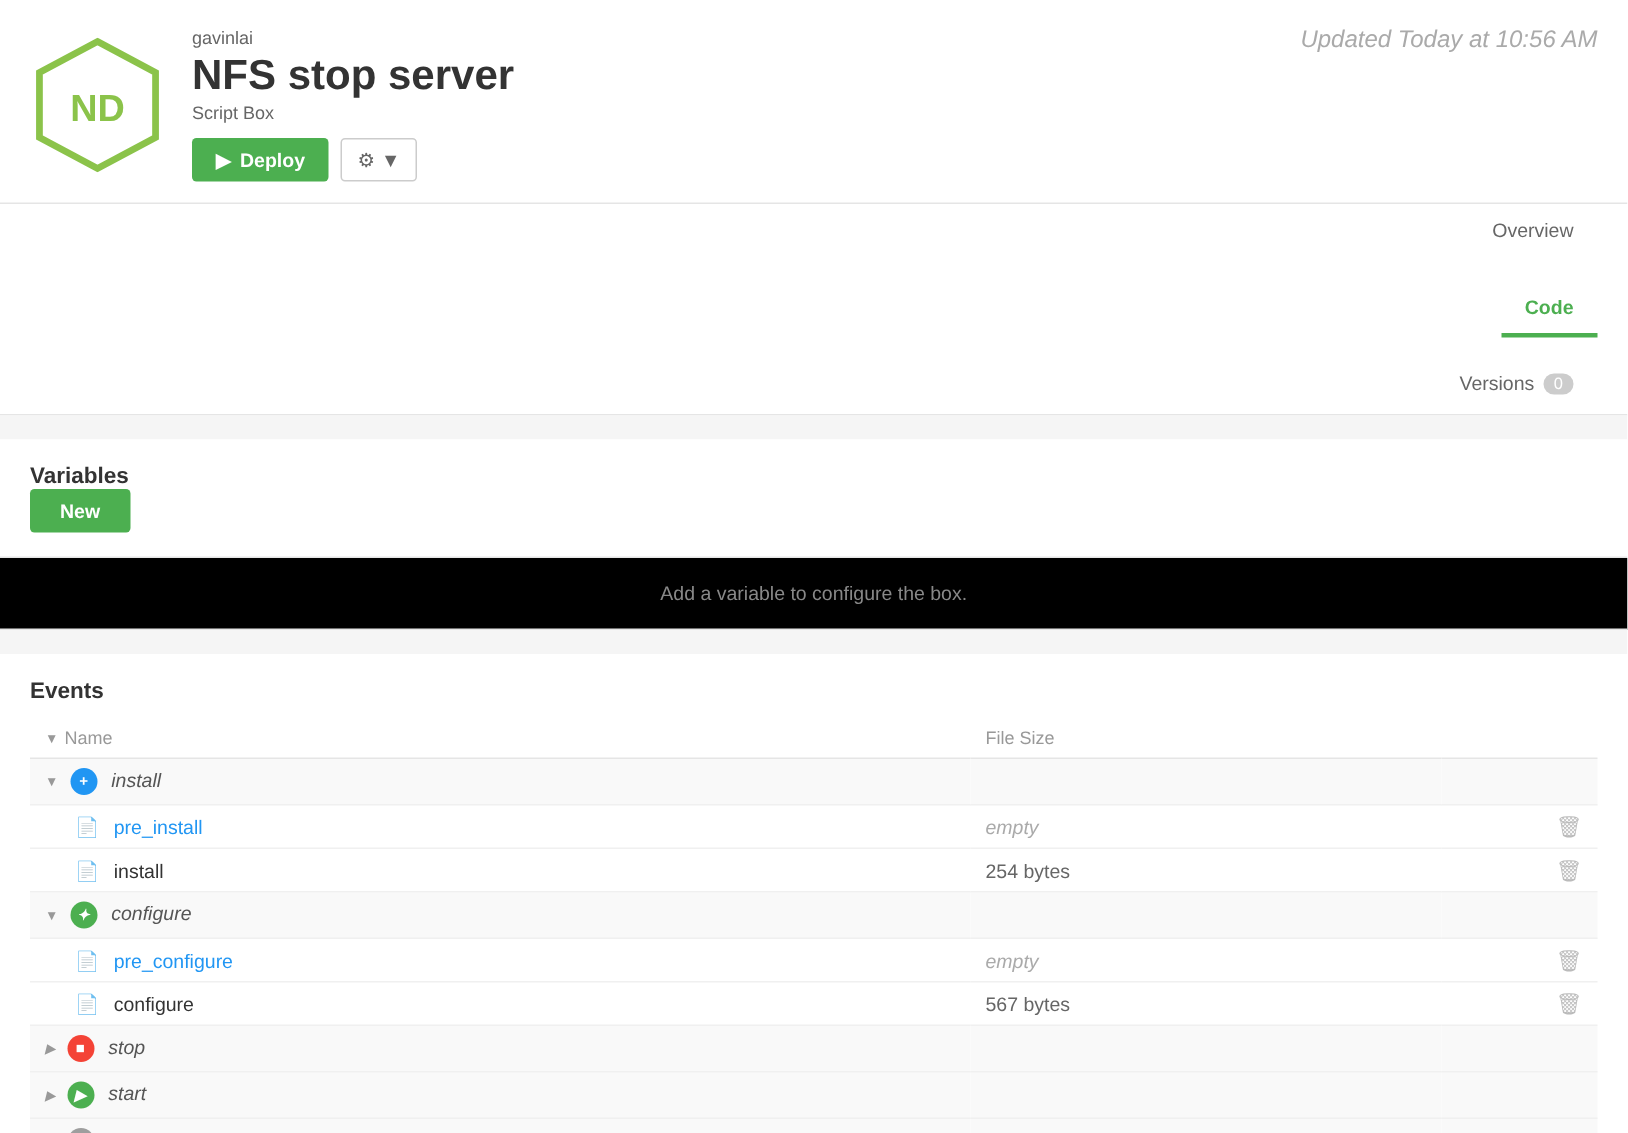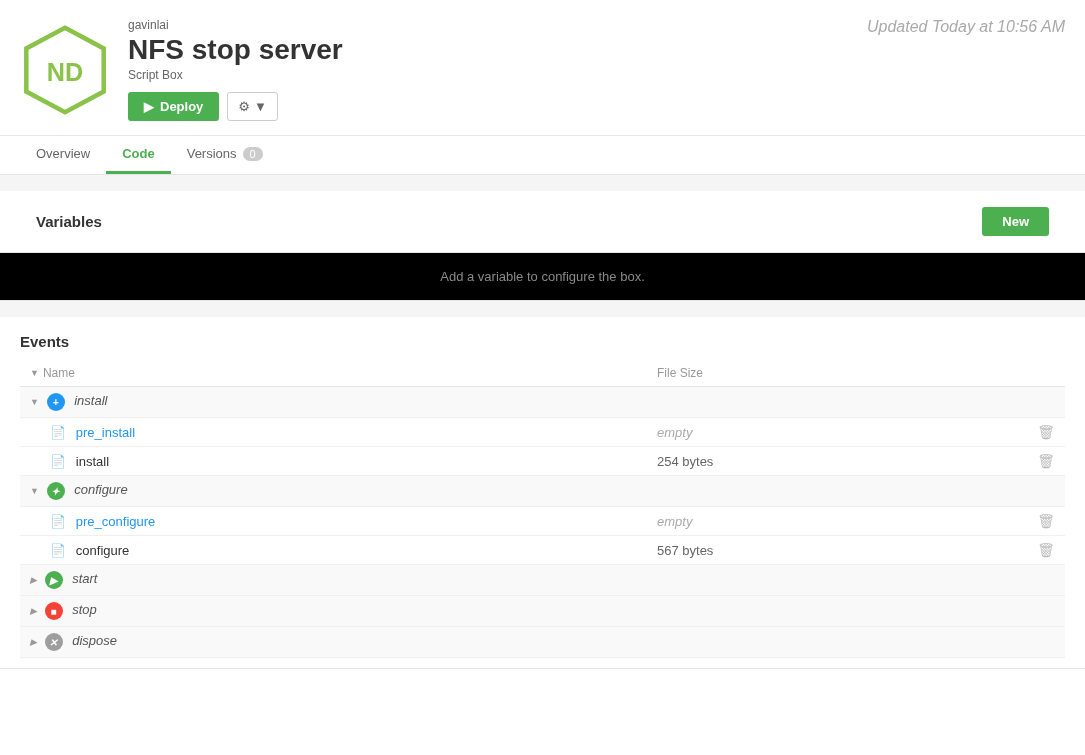--- a/index.html
+++ b/index.html
@@ -14,30 +14,30 @@
     .header-subtitle { font-size: 12px; color: #666; margin-bottom: 10px; }
     .header-actions { display: flex; align-items: center; gap: 8px; }
     .btn-deploy { background: #4caf50; color: #fff; border: none; padding: 7px 16px; border-radius: 3px; font-size: 13px; cursor: pointer; display: flex; align-items: center; gap: 6px; font-weight: bold; }
     .btn-settings { background: #fff; color: #666; border: 1px solid #ccc; padding: 6px 10px; border-radius: 3px; font-size: 13px; cursor: pointer; display: flex; align-items: center; gap: 4px; }
     .updated-text { position: absolute; top: 18px; right: 20px; font-size: 16px; color: #aaa; font-style: italic; }
 
     
     .hex-svg { width: 90px; height: 90px; }
 
     
-    .tabs { display: flex; align-items: flex-end; padding: 0 20px; border-bottom: 1px solid #e5e5e5; gap: 0; }
+    .tabs { display: flex; align-items: flex-end; padding: 0 20px; border-bottom: 1px solid #e5e5e5; gap: 13px; flex-direction: column; }
     .tab { padding: 10px 16px; font-size: 13px; color: #666; cursor: pointer; border-bottom: 3px solid transparent; text-decoration: none; display: flex; align-items: center; gap: 6px; }
     .tab.active { color: #4caf50; border-bottom: 3px solid #4caf50; font-weight: bold; }
     .tab-badge { background: #ccc; color: #fff; border-radius: 10px; padding: 1px 7px; font-size: 11px; }
 
     
     .section-bg { background: #f5f5f5; padding: 8px 0; }
 
     
-    .variables-section { background: #fff; margin: 0; padding: 16px 36px; border-bottom: 1px solid #e5e5e5; display: flex; align-items: center; justify-content: space-between; }
+    .variables-section { background: #fff; margin: 0; padding: 16px 20px; border-bottom: 1px solid #e5e5e5; display: flex; align-items: flex-start; justify-content: space-between; flex-direction: column; }
     .section-title { font-size: 15px; font-weight: bold; color: #333; }
     .btn-new { background: #4caf50; color: #fff; border: none; padding: 7px 20px; border-radius: 3px; font-size: 13px; cursor: pointer; font-weight: bold; }
     .variables-empty { background: #000000; padding: 16px; text-align: center; color: #888; border-bottom: 1px solid #e5e5e5; }
 
     
     .events-section { background: #fff; padding: 16px 20px 10px 20px; border-bottom: 1px solid #e5e5e5; }
     .events-table { width: 100%; border-collapse: collapse; margin-top: 10px; }
     .events-table th { text-align: left; font-size: 12px; color: #999; font-weight: normal; border-bottom: 1px solid #e5e5e5; padding: 6px 10px; }
     .events-table td { padding: 6px 10px; border-bottom: 1px solid #f0f0f0; font-size: 13px; vertical-align: middle; }
     .col-name { width: 60%; }
@@ -178,31 +178,31 @@
           <span>configure</span>
         </td>
         <td class="col-filesize"><span class="file-size-val">567 bytes</span></td>
         <td class="col-action">
           <span class="delete-icon">🗑</span>
         </td>
       </tr>
         <tr class="group-row">
     <td class="col-name">
       <span style="font-size:9px;color:#999;margin-right:4px;">▶</span>
+      <span style="display:inline-flex;align-items:center;justify-content:center;width:18px;height:18px;border-radius:50%;background:#f44336;color:#fff;font-size:10px;font-weight:bold;margin-right:6px;vertical-align:middle;">■</span>
+      <span class="group-label">stop</span>
+    </td>
+    <td class="col-filesize"></td>
+    <td class="col-action"></td>
+  </tr>
+        <tr class="group-row">
+    <td class="col-name">
+      <span style="font-size:9px;color:#999;margin-right:4px;">▶</span>
       <span style="display:inline-flex;align-items:center;justify-content:center;width:18px;height:18px;border-radius:50%;background:#4caf50;color:#fff;font-size:10px;font-weight:bold;margin-right:6px;vertical-align:middle;">▶</span>
       <span class="group-label">start</span>
-    </td>
-    <td class="col-filesize"></td>
-    <td class="col-action"></td>
-  </tr>
-        <tr class="group-row">
-    <td class="col-name">
-      <span style="font-size:9px;color:#999;margin-right:4px;">▶</span>
-      <span style="display:inline-flex;align-items:center;justify-content:center;width:18px;height:18px;border-radius:50%;background:#f44336;color:#fff;font-size:10px;font-weight:bold;margin-right:6px;vertical-align:middle;">■</span>
-      <span class="group-label">stop</span>
     </td>
     <td class="col-filesize"></td>
     <td class="col-action"></td>
   </tr>
         <tr class="group-row">
     <td class="col-name">
       <span style="font-size:9px;color:#999;margin-right:4px;">▶</span>
       <span style="display:inline-flex;align-items:center;justify-content:center;width:18px;height:18px;border-radius:50%;background:#9e9e9e;color:#fff;font-size:10px;font-weight:bold;margin-right:6px;vertical-align:middle;">✕</span>
       <span class="group-label">dispose</span>
     </td>

